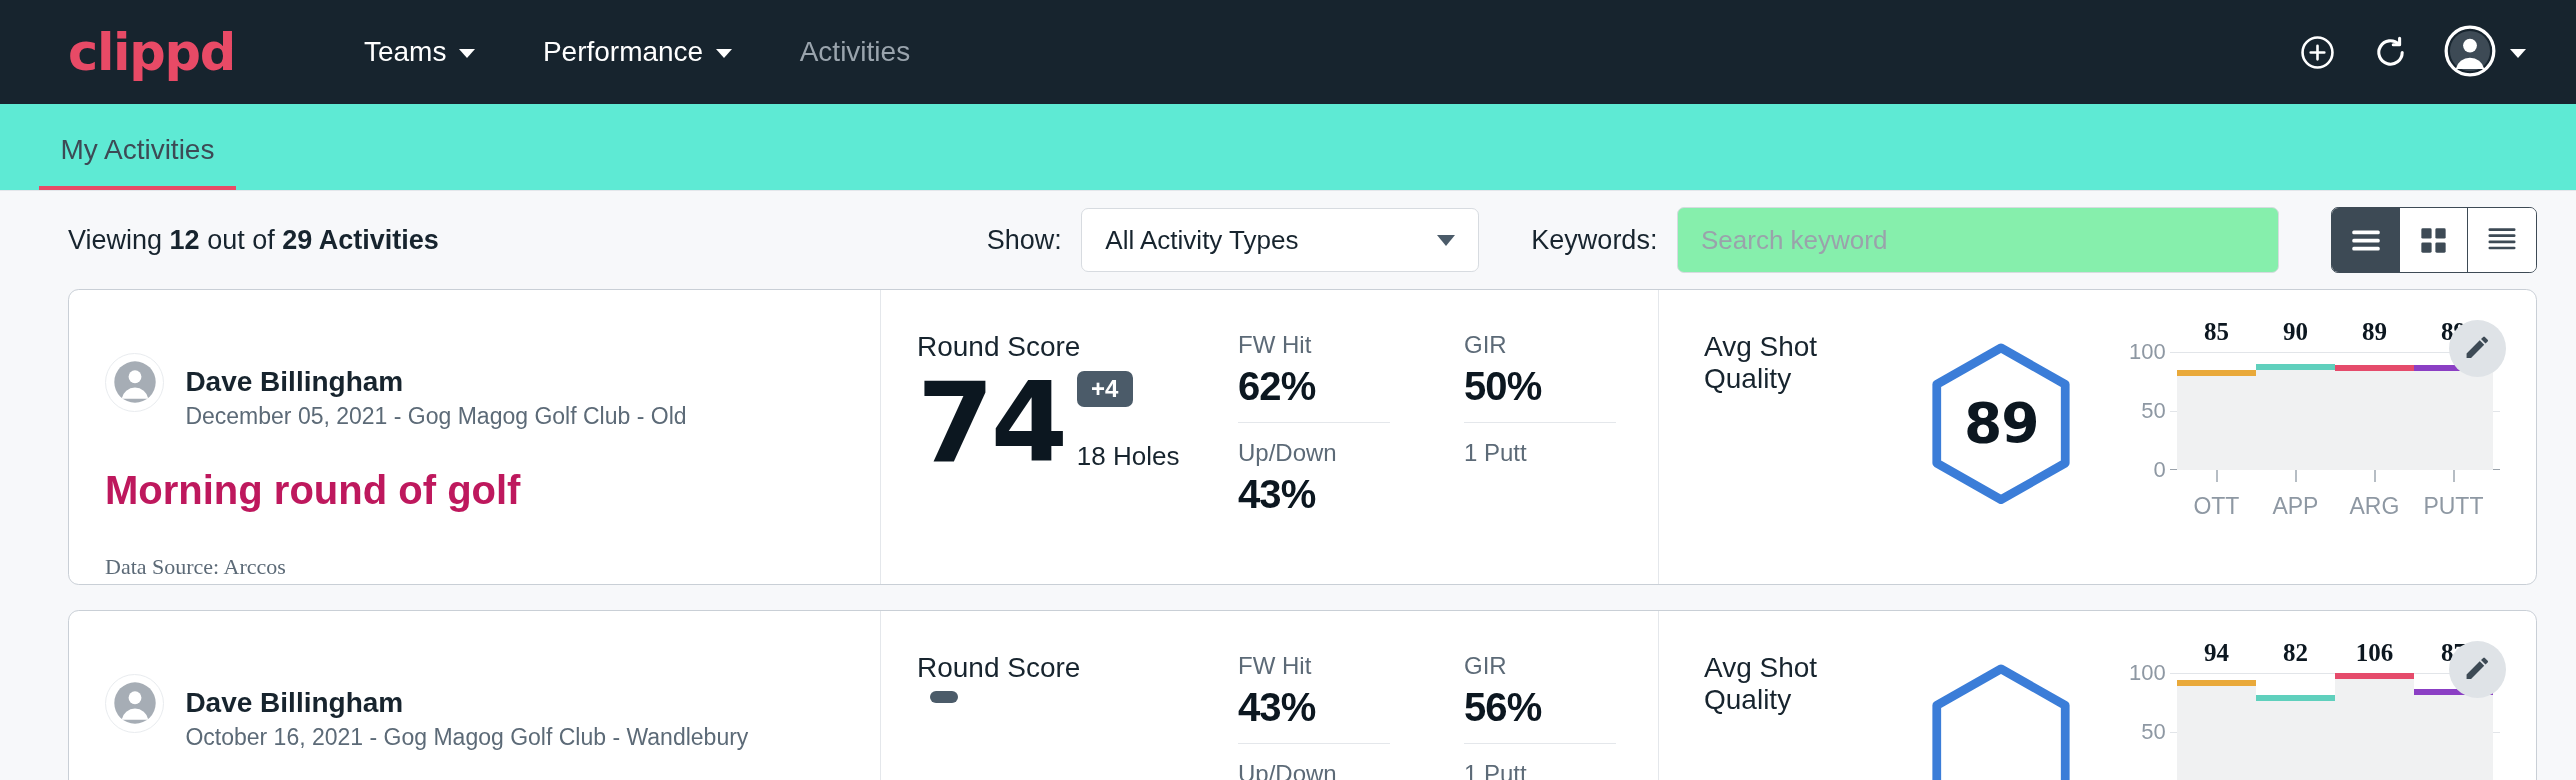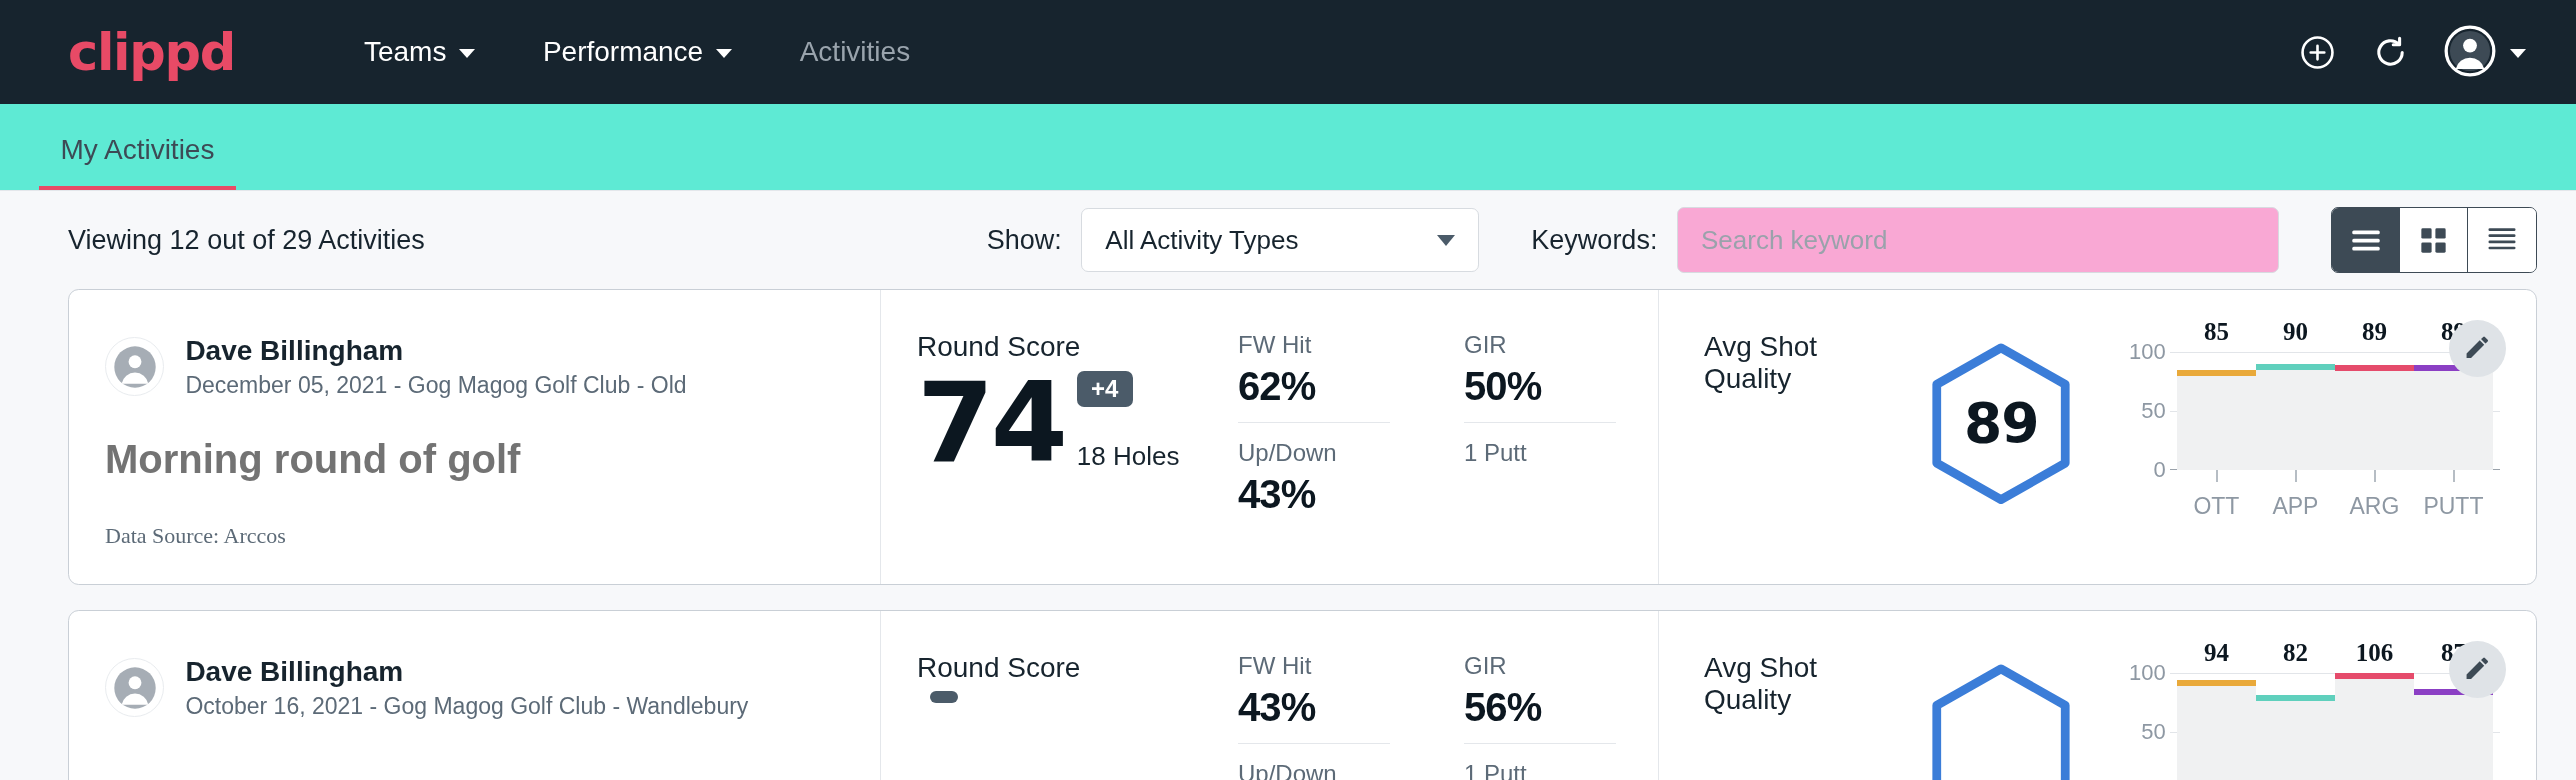--- a/index.html
+++ b/index.html
@@ -78,21 +78,21 @@
 
   
   .filterbar {
     height: 98px;
     display: flex;
     align-items: center;
     padding: 0 39px 0 68px;
     background: #f7f8fa;
   }
   .viewing { font-size: 27px; color: #17242e; }
-  .viewing b { font-weight: 400; }
+  .viewing b { font-weight: 700; }
   .filter-mid {
     margin-left: auto;
     display: flex;
     align-items: center;
     gap: 0;
   }
   .lbl { font-size: 27px; color: #17242e; margin-right: 19.6px; white-space: nowrap; }
   .select {
     width: 398px;
     height: 64px;
@@ -110,21 +110,21 @@
   .select .sel-chev {
     margin-left: auto;
     width: 0; height: 0;
     border-left: 9.8px solid transparent;
     border-right: 9.8px solid transparent;
     border-top: 11.6px solid #4b5b69;
   }
   .search-input {
     width: 602px;
     height: 66px;
-    background: #f9a8d4;
+    background: #86efac;
     border: 0.9px solid #d7dbe0;
     border-radius: 7.1px;
     padding: 0 23px;
     font-size: 26px;
     color: #17242e;
     font-family: "Liberation Sans", sans-serif;
     outline: none;
   }
   .search-input::placeholder { color: #9aa2ab; }
   .viewtoggle {
@@ -168,23 +168,23 @@
     border-right: 0.9px solid #e4e7eb;
   }
   .id-row { display: flex; align-items: center; gap: 21.4px; }
   .avatar-sm {
     width: 59px; height: 59px; border-radius: 50%;
     background: #ffffff;
     border: 1.8px solid #e9ecef;
     display: flex; align-items: center; justify-content: center;
     flex: none;
   }
-  .person-name { font-size: 28px; font-weight: 700; color: #17242e; line-height: 1.25; }
+  .person-name { font-size: 28px; font-weight: 700; color: #17242e; line-height: 1.25; margin-top: 31px; }
   .person-sub { font-size: 23px; color: #5c6a77; line-height: 1.3; margin-top: 2.7px; }
-  .round-title { font-size: 40px; font-weight: 700; color: #737373; margin-top: 36px; }
+  .round-title { font-size: 40px; font-weight: 700; color: #be185d; margin-top: 36px; }
   .data-source { font-size: 22px; color: #5c6a77; margin-top: 41px; font-family: Liberation Serif, serif; }
 
   .col-score {
     width: 357px;
     padding: 41px 0 0 36px;
   }
   .sec-label { font-size: 28px; color: #17242e; }
   .score-row { display: flex; align-items: flex-end; margin-top: 7.1px; }
   .score-big {
     font-size: 111px; font-weight: 700; color: #0c1720;

